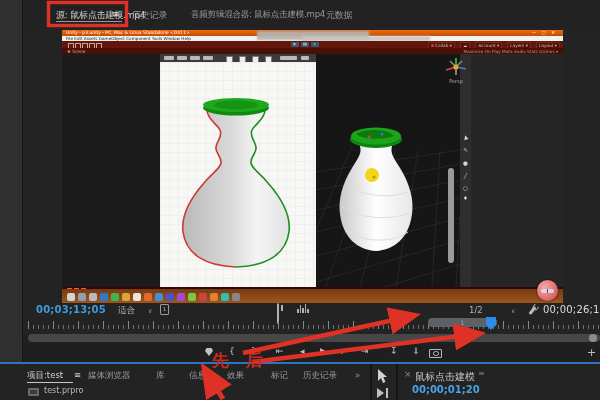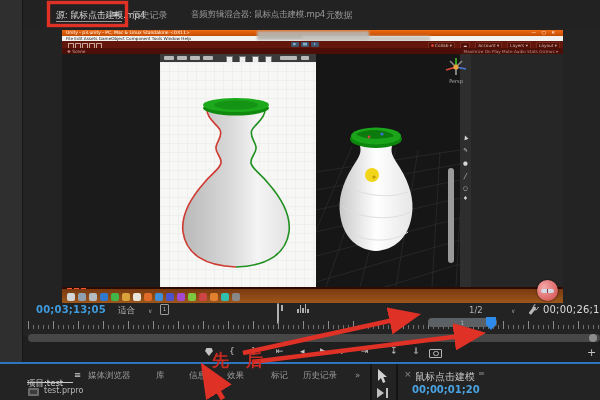--- a/index.html
+++ b/index.html
@@ -330,21 +330,21 @@
   <span class="t-ic" style="left:361px;">⇥</span>
   <span class="t-ic" style="left:390px;">↧</span>
   <span class="t-ic" style="left:412px;">⇓</span>
   <span class="abs camera"></span>
   <span class="t-ic" style="left:587px;font-size:11px;">+</span>
 
   <div class="abs focusline"></div>
 
   
   <div class="abs bpanel">
-    <span class="btab active" style="left:27px;margin-top:8px;">项目:test</span>
+    <span class="btab active" style="left:27px;">项目:test</span>
     <span class="btab active" style="left:74px;">≡</span>
     <span class="btab-underline"></span>
     <span class="btab" style="left:88px;">媒体浏览器</span>
     <span class="btab" style="left:156px;">库</span>
     <span class="btab" style="left:189px;">信息</span>
     <span class="btab" style="left:227px;">效果</span>
     <span class="btab" style="left:271px;">标记</span>
     <span class="btab" style="left:303px;">历史记录</span>
     <span class="btab" style="left:355px;">»</span>
   </div>

